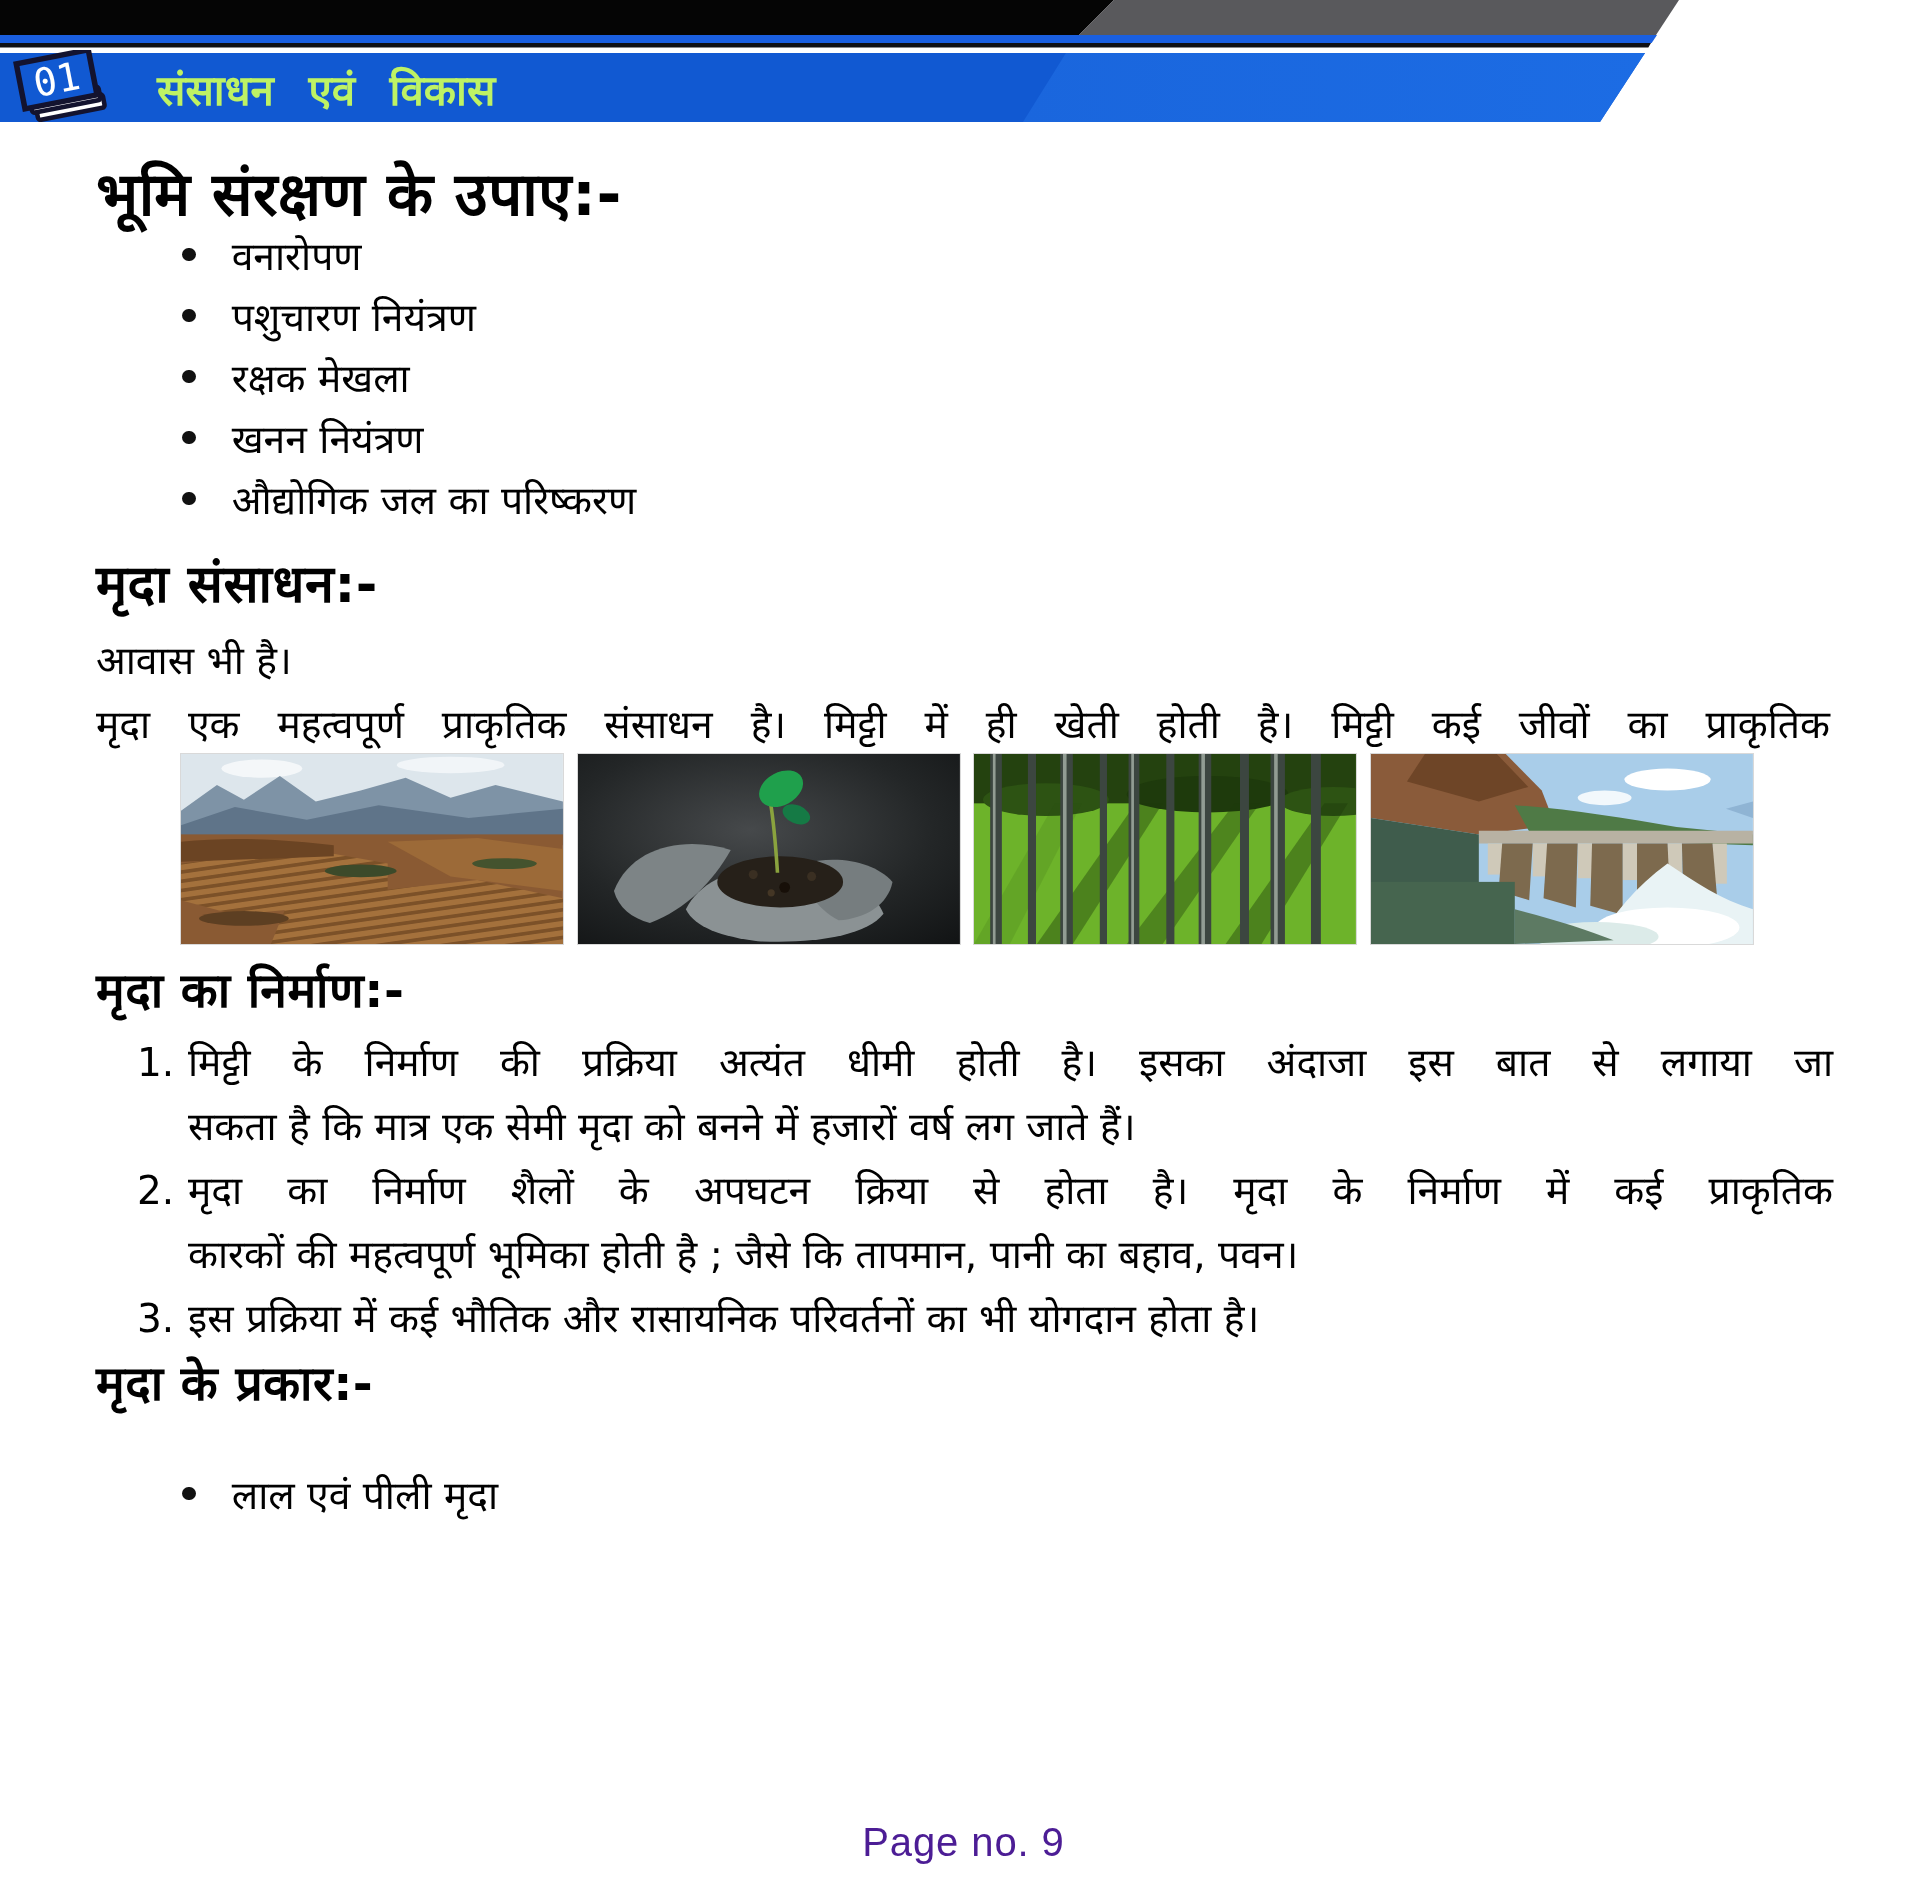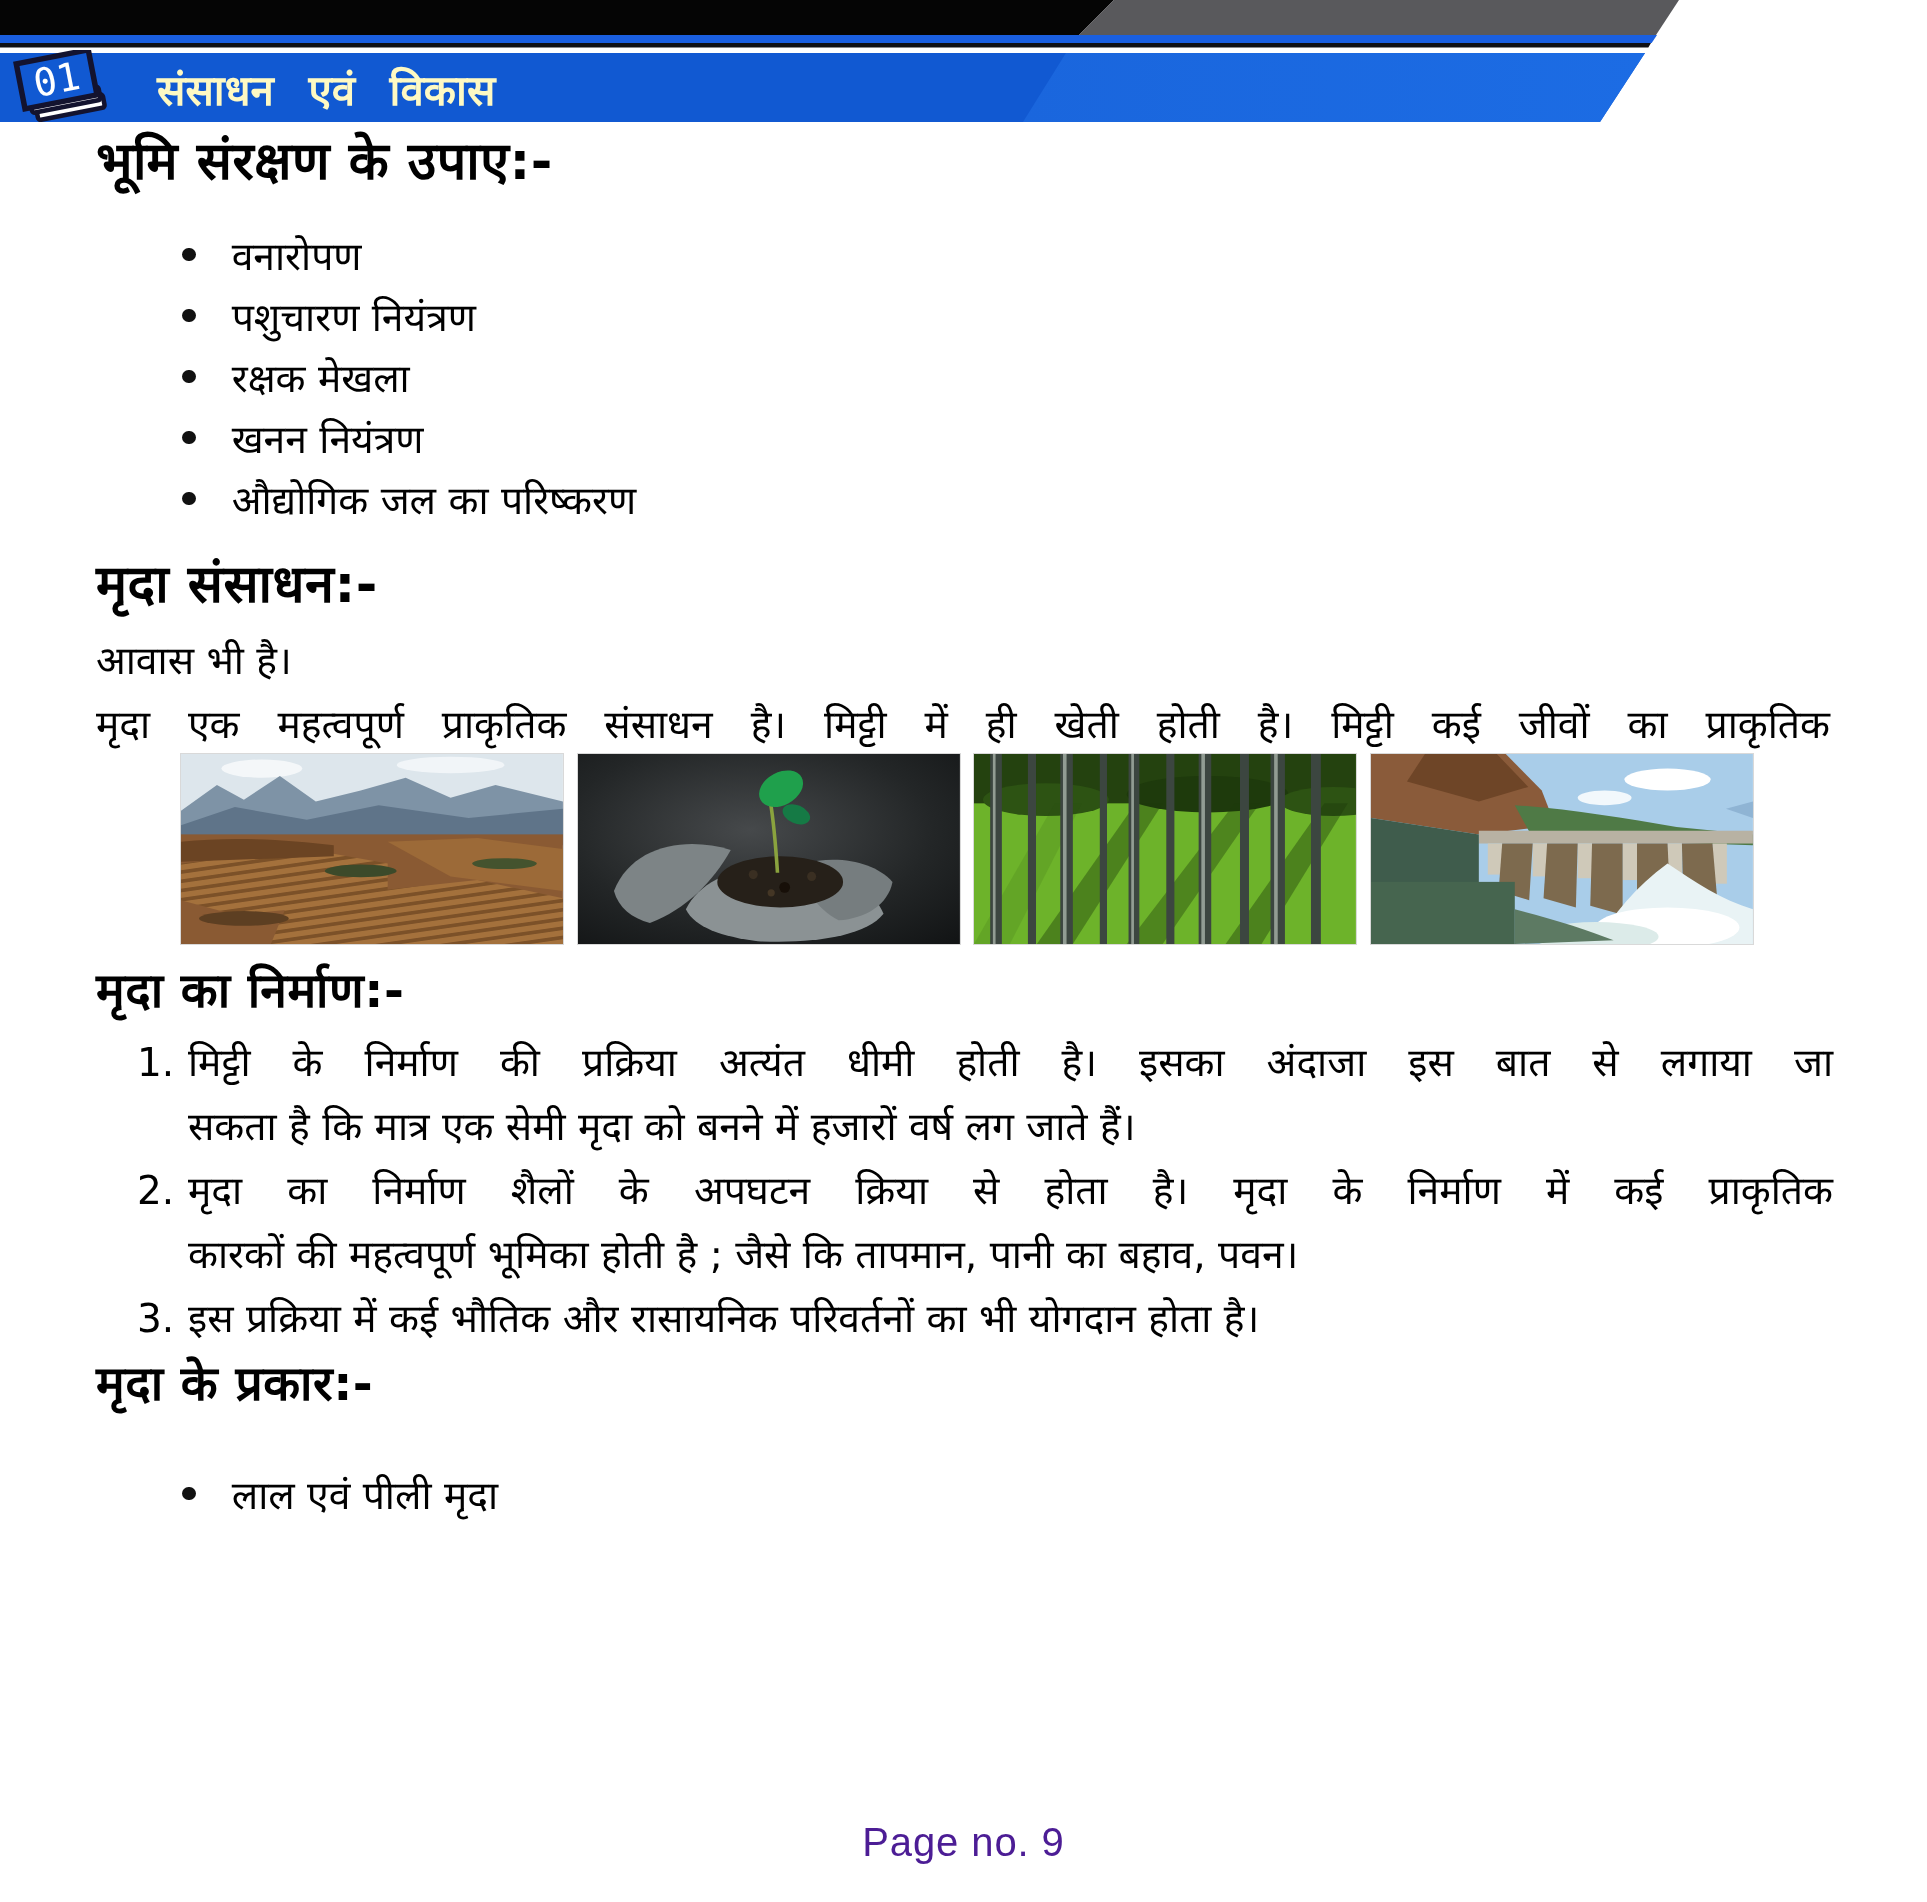--- a/index.html
+++ b/index.html
@@ -13,25 +13,25 @@
   .stripe-blue{position:absolute;top:35px;left:0;width:1657px;height:8.2px;background:#1a5fe0;
             clip-path:polygon(0 0,100% 0,calc(100% - 5.5px) 100%,0 100%);}
   .stripe-dark{position:absolute;top:43px;left:0;width:1651px;height:4.6px;background:#101014;
             clip-path:polygon(0 0,100% 0,calc(100% - 2.7px) 100%,0 100%);}
   .banner{position:absolute;top:53px;left:0;width:1645px;height:69px;background:#1159d2;
             clip-path:polygon(0 0,100% 0,calc(100% - 45px) 100%,0 100%);}
   .banner-light{position:absolute;top:0;bottom:0;left:1023px;right:0;
             background:linear-gradient(to right,#1a66dd,#1c6ce4);
             clip-path:polygon(43px 0,100% 0,100% 100%,0 100%);}
   .banner-title{position:absolute;left:157px;top:50%;transform:translateY(-50%);
-            color:#fef9c3;font-size:42px;font-weight:700;word-spacing:20px;white-space:nowrap;}
+            color:#bef264;font-size:42px;font-weight:700;word-spacing:20px;white-space:nowrap;}
   .book-icon{position:absolute;left:9.1px;top:50px;width:110px;height:79px;}
   
   .h{position:absolute;left:96px;font-weight:700;white-space:nowrap;letter-spacing:0.5px;}
-  .h1{top:123px;font-size:52px;}
+  .h1{top:151px;font-size:60px;}
   .h2{top:546px;font-size:52px;}
   .h3{top:956px;font-size:48px;}
   .h4{top:1349px;font-size:48px;}
   .bullets{position:absolute;left:182px;}
   .bullets .li{display:flex;align-items:center;height:61px;}
   .dot{width:13.7px;height:13.7px;border-radius:50%;background:#111;margin-right:36px;flex:none;}
   .btxt{font-size:39px;font-weight:500;white-space:nowrap;}
   .para{position:absolute;left:96px;top:629px;width:1734px;}
   .line{height:64px;font-size:39px;font-weight:500;line-height:64px;white-space:nowrap;}
   .just{white-space:normal;text-align:justify;text-align-last:justify;}

